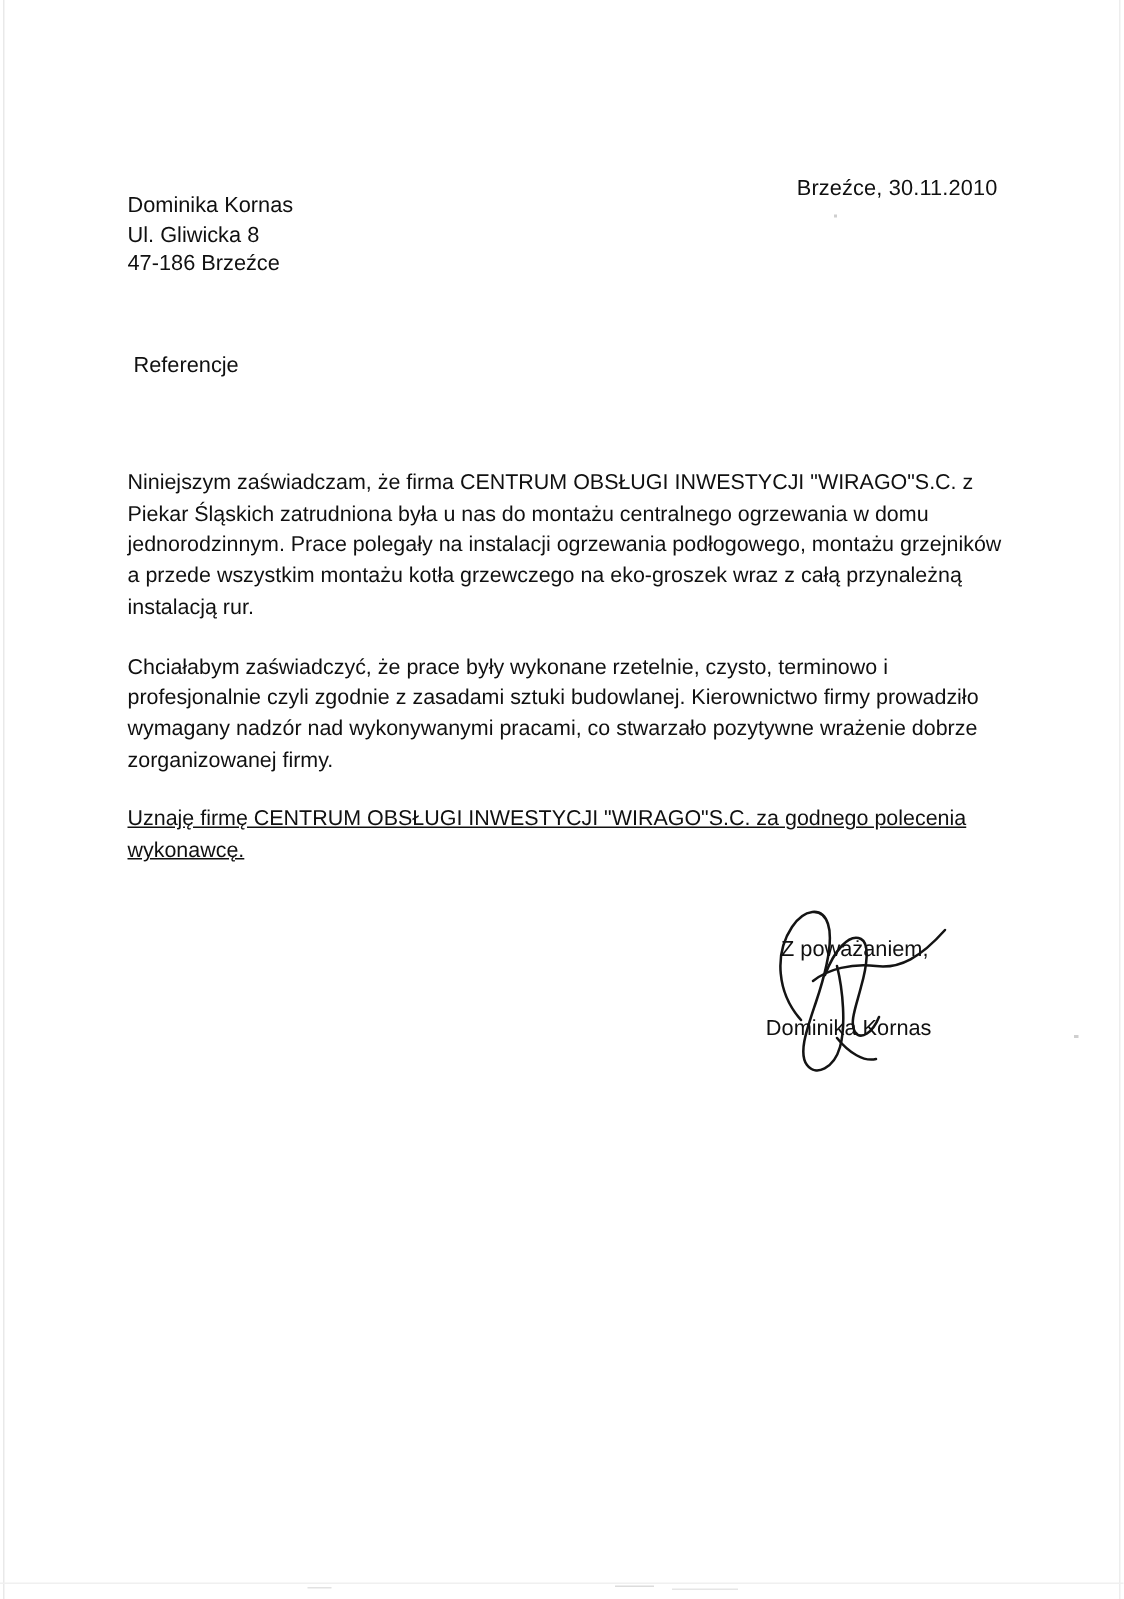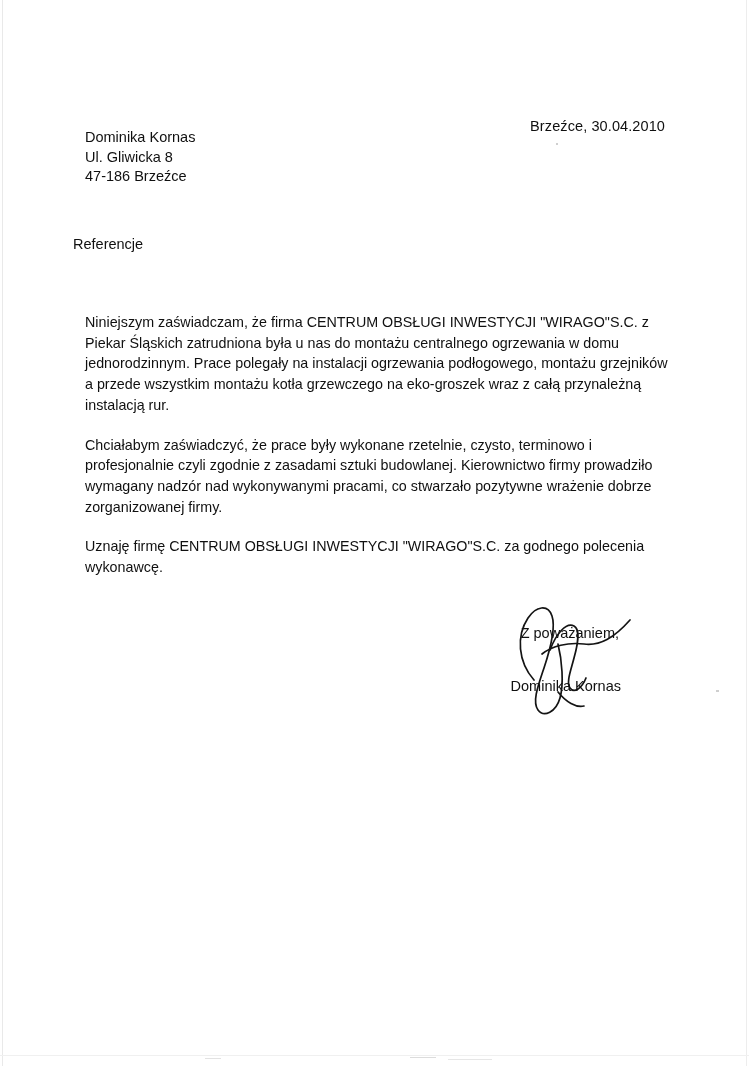--- a/index.html
+++ b/index.html
@@ -55,37 +55,37 @@
     position: absolute;
     left: 85px;
     top: 128px;
     font-size: 14.5px;
     line-height: 19.5px;
   }
   .addr div { white-space: nowrap; }
 
   .subject {
     position: absolute;
-    left: 73px;
+    left: 89px;
     top: 236px;
     font-size: 14.5px;
   }
 
   .body-block {
     position: absolute;
     left: 85px;
     top: 312px;
     width: 590px;
     font-size: 14.3px;
     line-height: 20.7px;
   }
   .body-block p {
     margin: 0 0 19px 0;
   }
-  .body-block p:last-child { margin-bottom: 0; }
+  .body-block p:last-child { margin-bottom: 0; text-decoration: underline; }
 
   .closing {
     position: absolute;
     right: 130px;
     top: 625px;
     font-size: 14.5px;
     text-align: left;
     white-space: nowrap;
   }
   .signer {
@@ -125,21 +125,21 @@
   <div class="scan-edge-left"></div>
   <div class="scan-edge-right"></div>
   <div class="scan-edge-bottom"></div>
 
   <div class="speck s1"></div>
   <div class="speck s2"></div>
   <div class="speck s3"></div>
   <div class="speck s4"></div>
   <div class="speck s5"></div>
 
-  <div class="date-line">Brzeźce, 30.04.2010</div>
+  <div class="date-line">Brzeźce, 30.11.2010</div>
 
   <div class="addr">
     <div>Dominika Kornas</div>
     <div>Ul. Gliwicka 8</div>
     <div>47-186 Brzeźce</div>
   </div>
 
   <div class="subject">Referencje</div>
 
   <div class="body-block">

